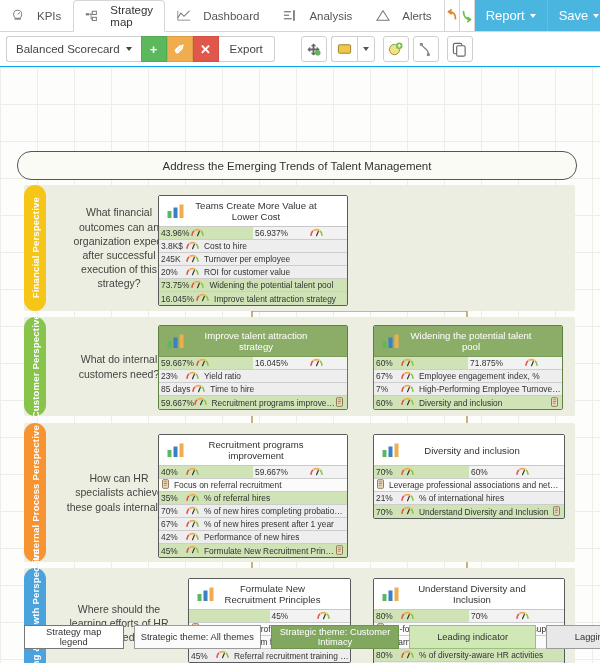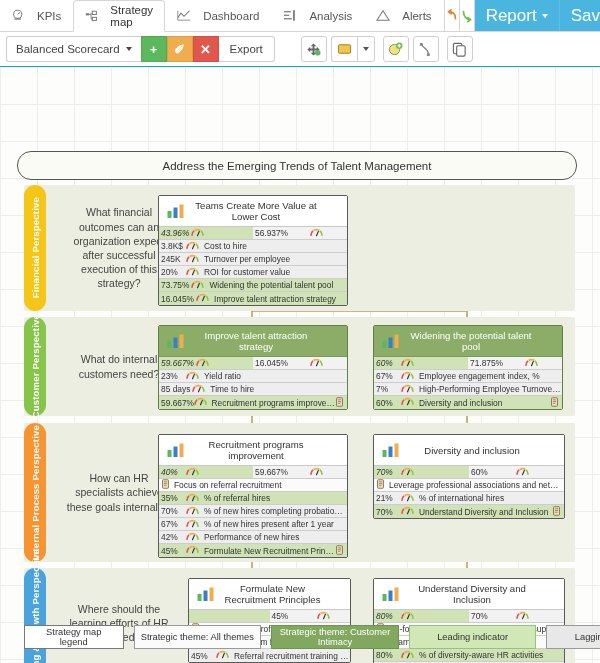--- a/index.html
+++ b/index.html
@@ -51,21 +51,21 @@
     background: #fff;
     font-size: 14px;
     cursor: pointer;
   }
   .navbtn.sep { border-left: none; }
   .btn-blue {
     background: #4ab6e0;
     color: #fff;
     display: flex; align-items: center;
     padding: 0 11px;
-    font-size: 17px;
+    font-size: 13px;
     cursor: pointer;
     border-right: 1px solid #5cc0e6;
   }
   .btn-blue:last-child { border-right: none; }
   .caret { display:inline-block; margin-left:5px; border-left:3.5px solid transparent; border-right:3.5px solid transparent; border-top:4px solid currentColor; }
 
   
   .toolbar {
     height: 35px;
     display: flex; align-items: center;
@@ -200,21 +200,21 @@
   }
   .kpi-row:last-child { border-bottom: none; }
   .kpi-row.lead { background: #cfe3b6; }
   .kpi-row.lag  { background: #eeeeee; }
   .kpi-row.white { background: #fbfbfb; }
   .kpi-val { font-size: 8.4px; color: #333; min-width: 23px; }
   .kpi-name { font-size: 8.4px; color: #333; margin-left: 3px; overflow: hidden; text-overflow: ellipsis; }
   .kpi-split { display: flex; height: 13px; border-bottom: 1px solid #cdcdcd; }
   .kpi-split > .half { flex: 1 1 50%; display: flex; align-items: center; padding-left: 2px; overflow: hidden; }
   .kpi-split > .half.lag { background: #f2f2f2; gap: 20px; }
-  .kpi-split > .half.lead { background: #cfe3b6; font-style: italic; }
+  .kpi-split > .half.lead { background: #cfe3b6; }
   .gauge { flex: 0 0 auto; margin: 0 2px; }
   .doc-ico { flex: 0 0 auto; margin: 0 2px 0 1px; }
   .row-end-ico { margin-left: auto; margin-right: 2px; flex: 0 0 auto; }
 
   
   .connectors { position: absolute; left: 0; top: 0; width: 600px; height: 596px; pointer-events: none; }
 
   
   .legend {
     position: absolute; left: 24px; bottom: 14px;

